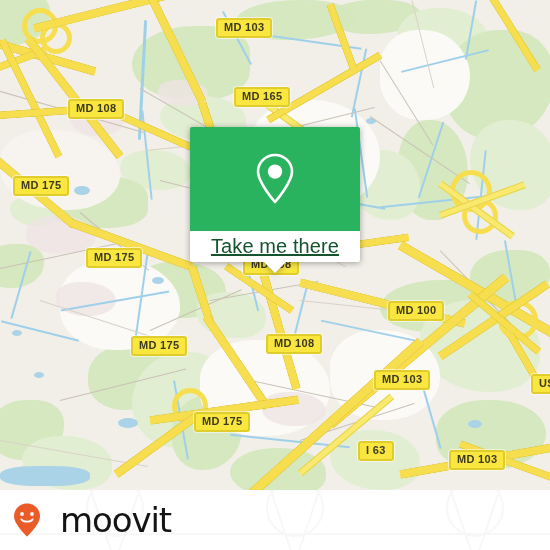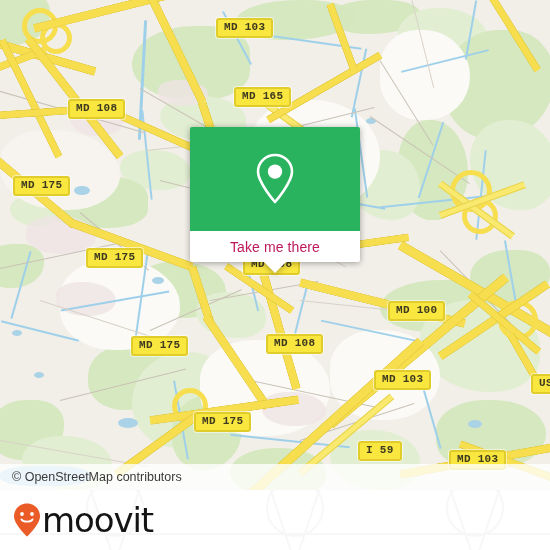--- a/index.html
+++ b/index.html
@@ -39,21 +39,21 @@
     border:2px solid #e0cc2a;
     border-radius:3px;
     color:#3d3a20;
     font-size:11px;
     font-weight:bold;
     letter-spacing:.3px;
     padding:1px 6px 2px 6px;
     line-height:13px;
     white-space:nowrap;
     box-shadow:0 0 0 1px rgba(255,255,255,.55);
-    font-family:Liberation Mono, monospace;
+    font-family:Liberation Sans, sans-serif;
   }
 
   
   .ix{position:absolute;border:5px solid #f7de4f;border-radius:50%;}
 
   
   #attribution{
     position:absolute;left:0;bottom:0;width:550px;height:26px;
     background:rgba(255,255,255,.78);
     display:flex;align-items:center;
@@ -71,21 +71,21 @@
   #card-top{
     height:104px;background:#29b35e;
     display:flex;align-items:center;justify-content:center;
     border-radius:2px 2px 0 0;
   }
   #card-bottom{
     height:31px;background:#ffffff;
     display:flex;align-items:center;justify-content:center;
     border-radius:0 0 2px 2px;
   }
-  #card-label{font-size:14px;color:#be185d;letter-spacing:.1px;}
+  #card-label{font-size:20px;color:#14532d;letter-spacing:.1px;text-decoration:underline;}
   #card-pointer{
     width:0;height:0;margin:0 auto;
     border-left:11px solid transparent;
     border-right:11px solid transparent;
     border-top:11px solid #ffffff;
   }
 
   
   #footer{
     position:absolute;left:0;top:490px;width:550px;height:60px;
@@ -95,21 +95,21 @@
     position:absolute;left:0;top:-42px;width:550px;height:120px;
     opacity:.05;
   }
   #footer-inner{
     position:relative;height:60px;display:flex;align-items:center;
     justify-content:space-between;padding:0 14px 0 12px;box-sizing:border-box;
   }
   #footer-text{
     font-size:15px;line-height:21px;color:#232323;max-width:400px;
   }
-  #brand{display:flex;align-items:center;gap:0;flex:0 0 auto;}
+  #brand{display:flex;align-items:center;gap:18px;flex:0 0 auto;}
   #brand-name{
     font-size:34px;line-height:34px;color:#141414;letter-spacing:-1.1px;
     font-family:"DejaVu Sans",sans-serif;font-weight:400;
   }
 </style>
 </head>
 <body>
 
 <div id="root">
 
@@ -279,27 +279,24 @@
         <div class="shield" style="left: 68px; top: 99px;">MD 108</div>
         <div class="shield" style="left: 13px; top: 176px;">MD 175</div>
         <div class="shield" style="left: 86px; top: 248px;">MD 175</div>
         <div class="shield" style="left: 243px; top: 255px;">MD 108</div>
         <div class="shield" style="left: 388px; top: 301px;">MD 100</div>
         <div class="shield" style="left: 131px; top: 336px;">MD 175</div>
         <div class="shield" style="left: 266px; top: 334px;">MD 108</div>
         <div class="shield" style="left: 374px; top: 370px;">MD 103</div>
         <div class="shield" style="left: 531px; top: 374px;">US</div>
         <div class="shield" style="left: 194px; top: 412px;">MD 175</div>
-        <div class="shield" style="left: 358px; top: 441px;">I 59</div>
+        <div class="shield" style="left: 358px; top: 441px;">I 63</div>
         <div class="shield" style="left: 449px; top: 450px;">MD 103</div>
       </div>
 
-    <div id="attribution">
-      <span>© OpenStreetMap contributors</span>
-    </div>
   </div>
 
   <div id="card">
     <div id="card-top">
       <svg width="46" height="56" viewBox="0 0 46 56">
         <path d="M23 4 C13.6 4 6 11.5 6 20.8 C6 31.5 23 51 23 51 C23 51 40 31.5 40 20.8 C40 11.5 32.4 4 23 4 Z" fill="none" stroke="#ffffff" stroke-width="2.6" stroke-linejoin="round"></path>
         <circle cx="23" cy="20.6" r="7.2" fill="#ffffff"></circle>
       </svg>
     </div>
     <div id="card-bottom">

